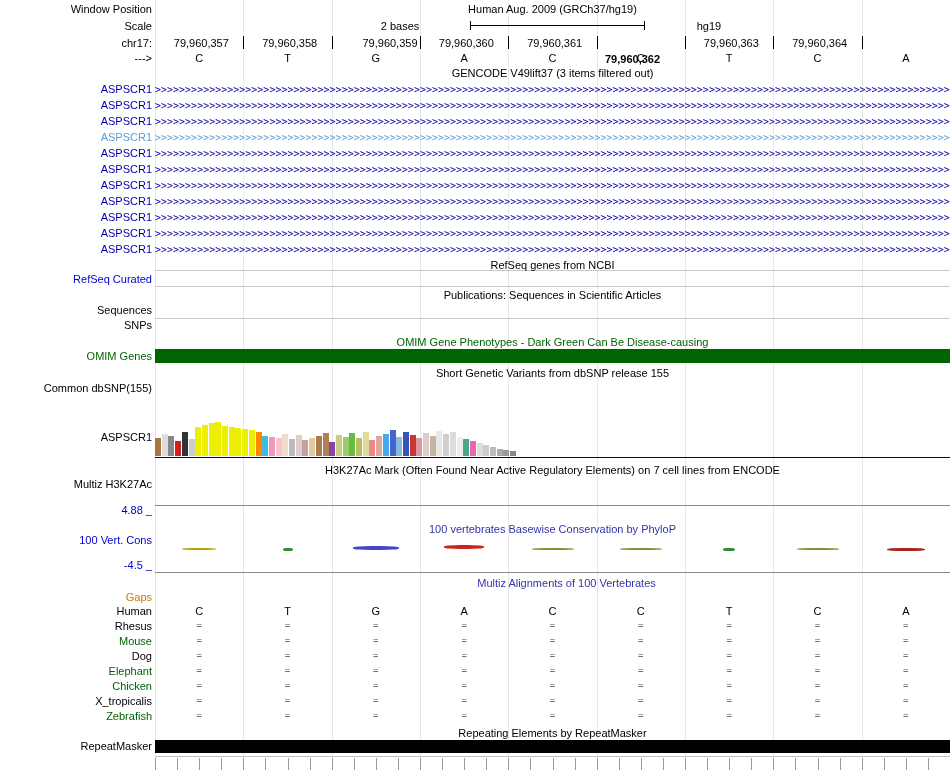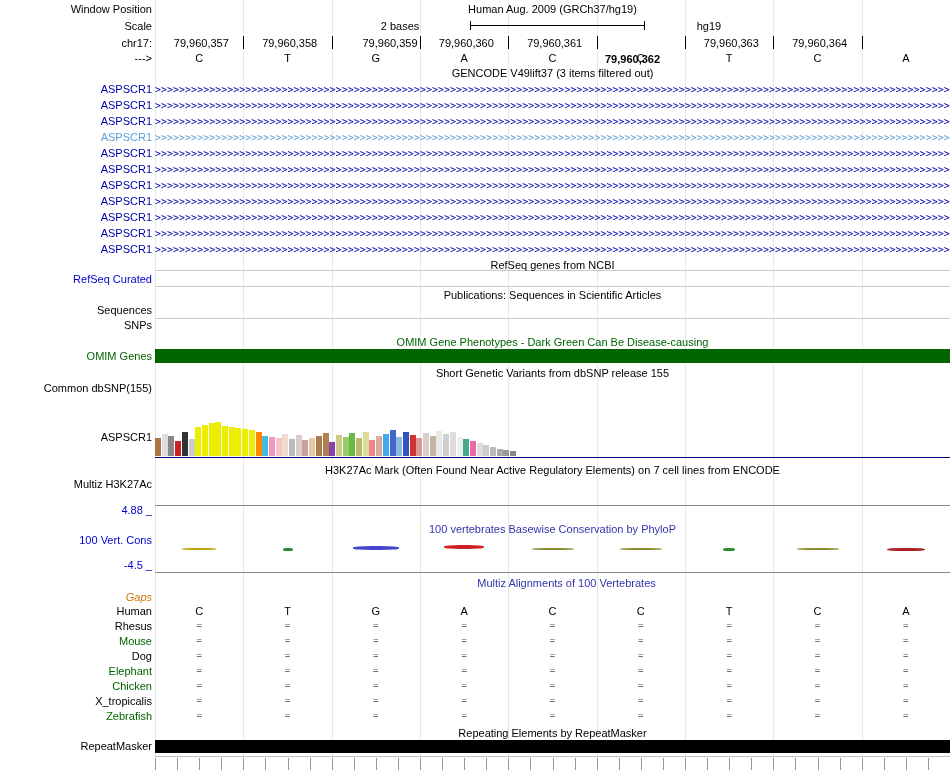--- a/index.html
+++ b/index.html
@@ -374,21 +374,21 @@
       <div class="cons-seg" style="left: 444.167px; top: 545px; width: 40px; height: 4px; background: rgb(204, 34, 34); border-radius: 40%;"></div>
       <div class="cons-seg" style="left: 531.5px; top: 548px; width: 42px; height: 2px; background: rgb(138, 138, 48); border-radius: 40%;"></div>
       <div class="cons-seg" style="left: 619.833px; top: 548px; width: 42px; height: 2px; background: rgb(138, 138, 48); border-radius: 40%;"></div>
       <div class="cons-seg" style="left: 723.167px; top: 548px; width: 12px; height: 3px; background: rgb(46, 139, 46); border-radius: 40%;"></div>
       <div class="cons-seg" style="left: 796.5px; top: 548px; width: 42px; height: 2px; background: rgb(138, 138, 48); border-radius: 40%;"></div>
       <div class="cons-seg" style="left: 886.833px; top: 548px; width: 38px; height: 3px; background: rgb(170, 34, 34); border-radius: 40%;"></div>
     </div>
   <div class="hline" style="top:572px;background:#888;"></div>
 
   <div class="center-title title-blue" style="top:576px;padding-left:14px;">Multiz Alignments of 100 Vertebrates</div>
-  <div class="label lbl-orange" style="top:590px;font-style:italic;">Gaps</div>
+  <div class="label lbl-orange" style="top:590px;">Gaps</div>
   <div id="species-rows">
       <div class="label" style="top: 604px; color: rgb(0, 0, 0);">Human</div>
       <div class="maf-base" style="left: 189.167px; top: 604px;">C</div>
       <div class="maf-base" style="left: 277.5px; top: 604px;">T</div>
       <div class="maf-base" style="left: 365.833px; top: 604px;">G</div>
       <div class="maf-base" style="left: 454.167px; top: 604px;">A</div>
       <div class="maf-base" style="left: 542.5px; top: 604px;">C</div>
       <div class="maf-base" style="left: 630.833px; top: 604px;">C</div>
       <div class="maf-base" style="left: 719.167px; top: 604px;">T</div>
       <div class="maf-base" style="left: 807.5px; top: 604px;">C</div>

